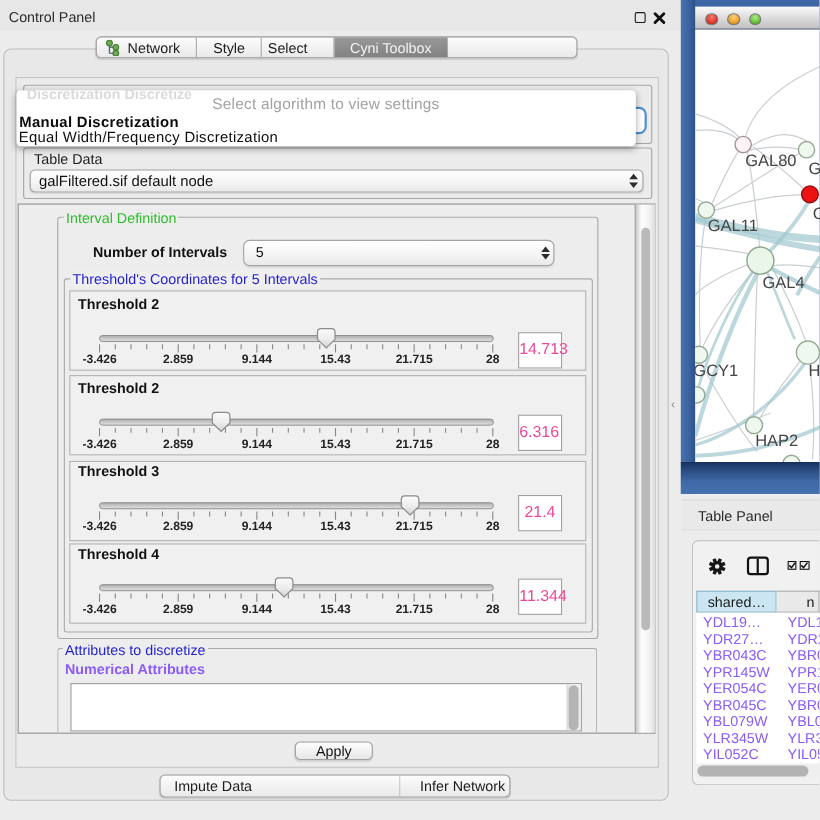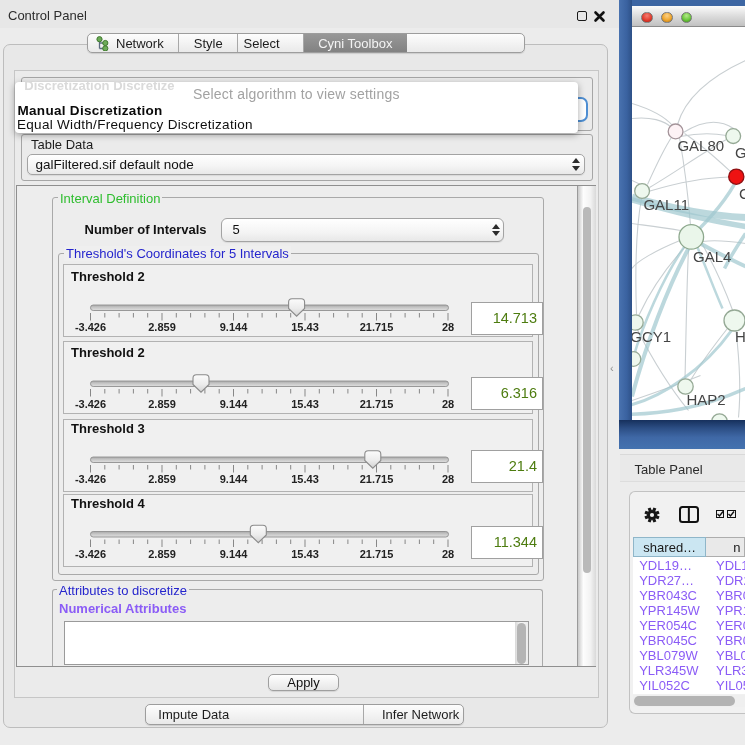--- a/index.html
+++ b/index.html
@@ -16,22 +16,22 @@
  background:linear-gradient(#ffffff,#f4f4f4 60%,#e8e8e8);font-size:13px;color:#111;
  display:flex;align-items:center;padding-left:11px;box-shadow:0 1px 1px rgba(0,0,0,0.08);}
 .updown{position:absolute;width:8px;height:12.5px;}
 .updown:before{content:"";position:absolute;left:0;top:0;border-left:4px solid transparent;
  border-right:4px solid transparent;border-bottom:5px solid #2b2b2b;}
 .updown:after{content:"";position:absolute;left:0;bottom:0;border-left:4px solid transparent;
  border-right:4px solid transparent;border-top:5px solid #2b2b2b;}
 .tbox{position:absolute;left:63px;width:470px;height:73px;background:#f0f0f0;border:1px solid #b2b2b2;}
 .tlab{position:absolute;left:7px;top:4px;font-size:13px;font-weight:bold;color:#111;}
 .ticklab{position:absolute;top:56.5px;transform:translateX(-50%);font-size:11px;font-weight:bold;color:#222;}
-.vbox{position:absolute;left:407px;top:36px;width:72px;height:33px;background:#fff;border:1px solid #a0a0a0;
- font-size:14.5px;color:#4d7c0f;text-align:right;line-height:31px;padding-right:5px;}
+.vbox{position:absolute;left:407px;top:36px;width:40px;height:33px;background:#fff;border:1px solid #a0a0a0;
+ font-size:14.5px;color:#ec4899;text-align:right;line-height:31px;padding-right:5px;}
 .row{position:absolute;font-size:13px;color:#8b5cf6;white-space:pre;}
 
 </style></head><body>
 <div class="abs" style="left:0;top:0;width:745px;height:28px;background:#e7e7e7"></div>
 <div class="abs" style="left:8px;top:8px;font-size:13px;color:#2c2c2c">Control Panel</div>
 <div class="abs" style="left:577px;top:11px;width:10px;height:10px;border:1.6px solid #1a1a1a;border-radius:2px"></div>
 <svg class="abs" style="left:593px;top:10px" width="13" height="13">
     <path d="M2.5 2.5 L10.5 10.5 M10.5 2.5 L2.5 10.5" stroke="#111" stroke-width="2.6" stroke-linecap="round"></path>
   </svg>
 <div class="abs" style="left:2.5px;top:44px;width:605px;height:684px;background:#e8e8e8;border:1px solid #bdbdbd;border-radius:7px"></div>

